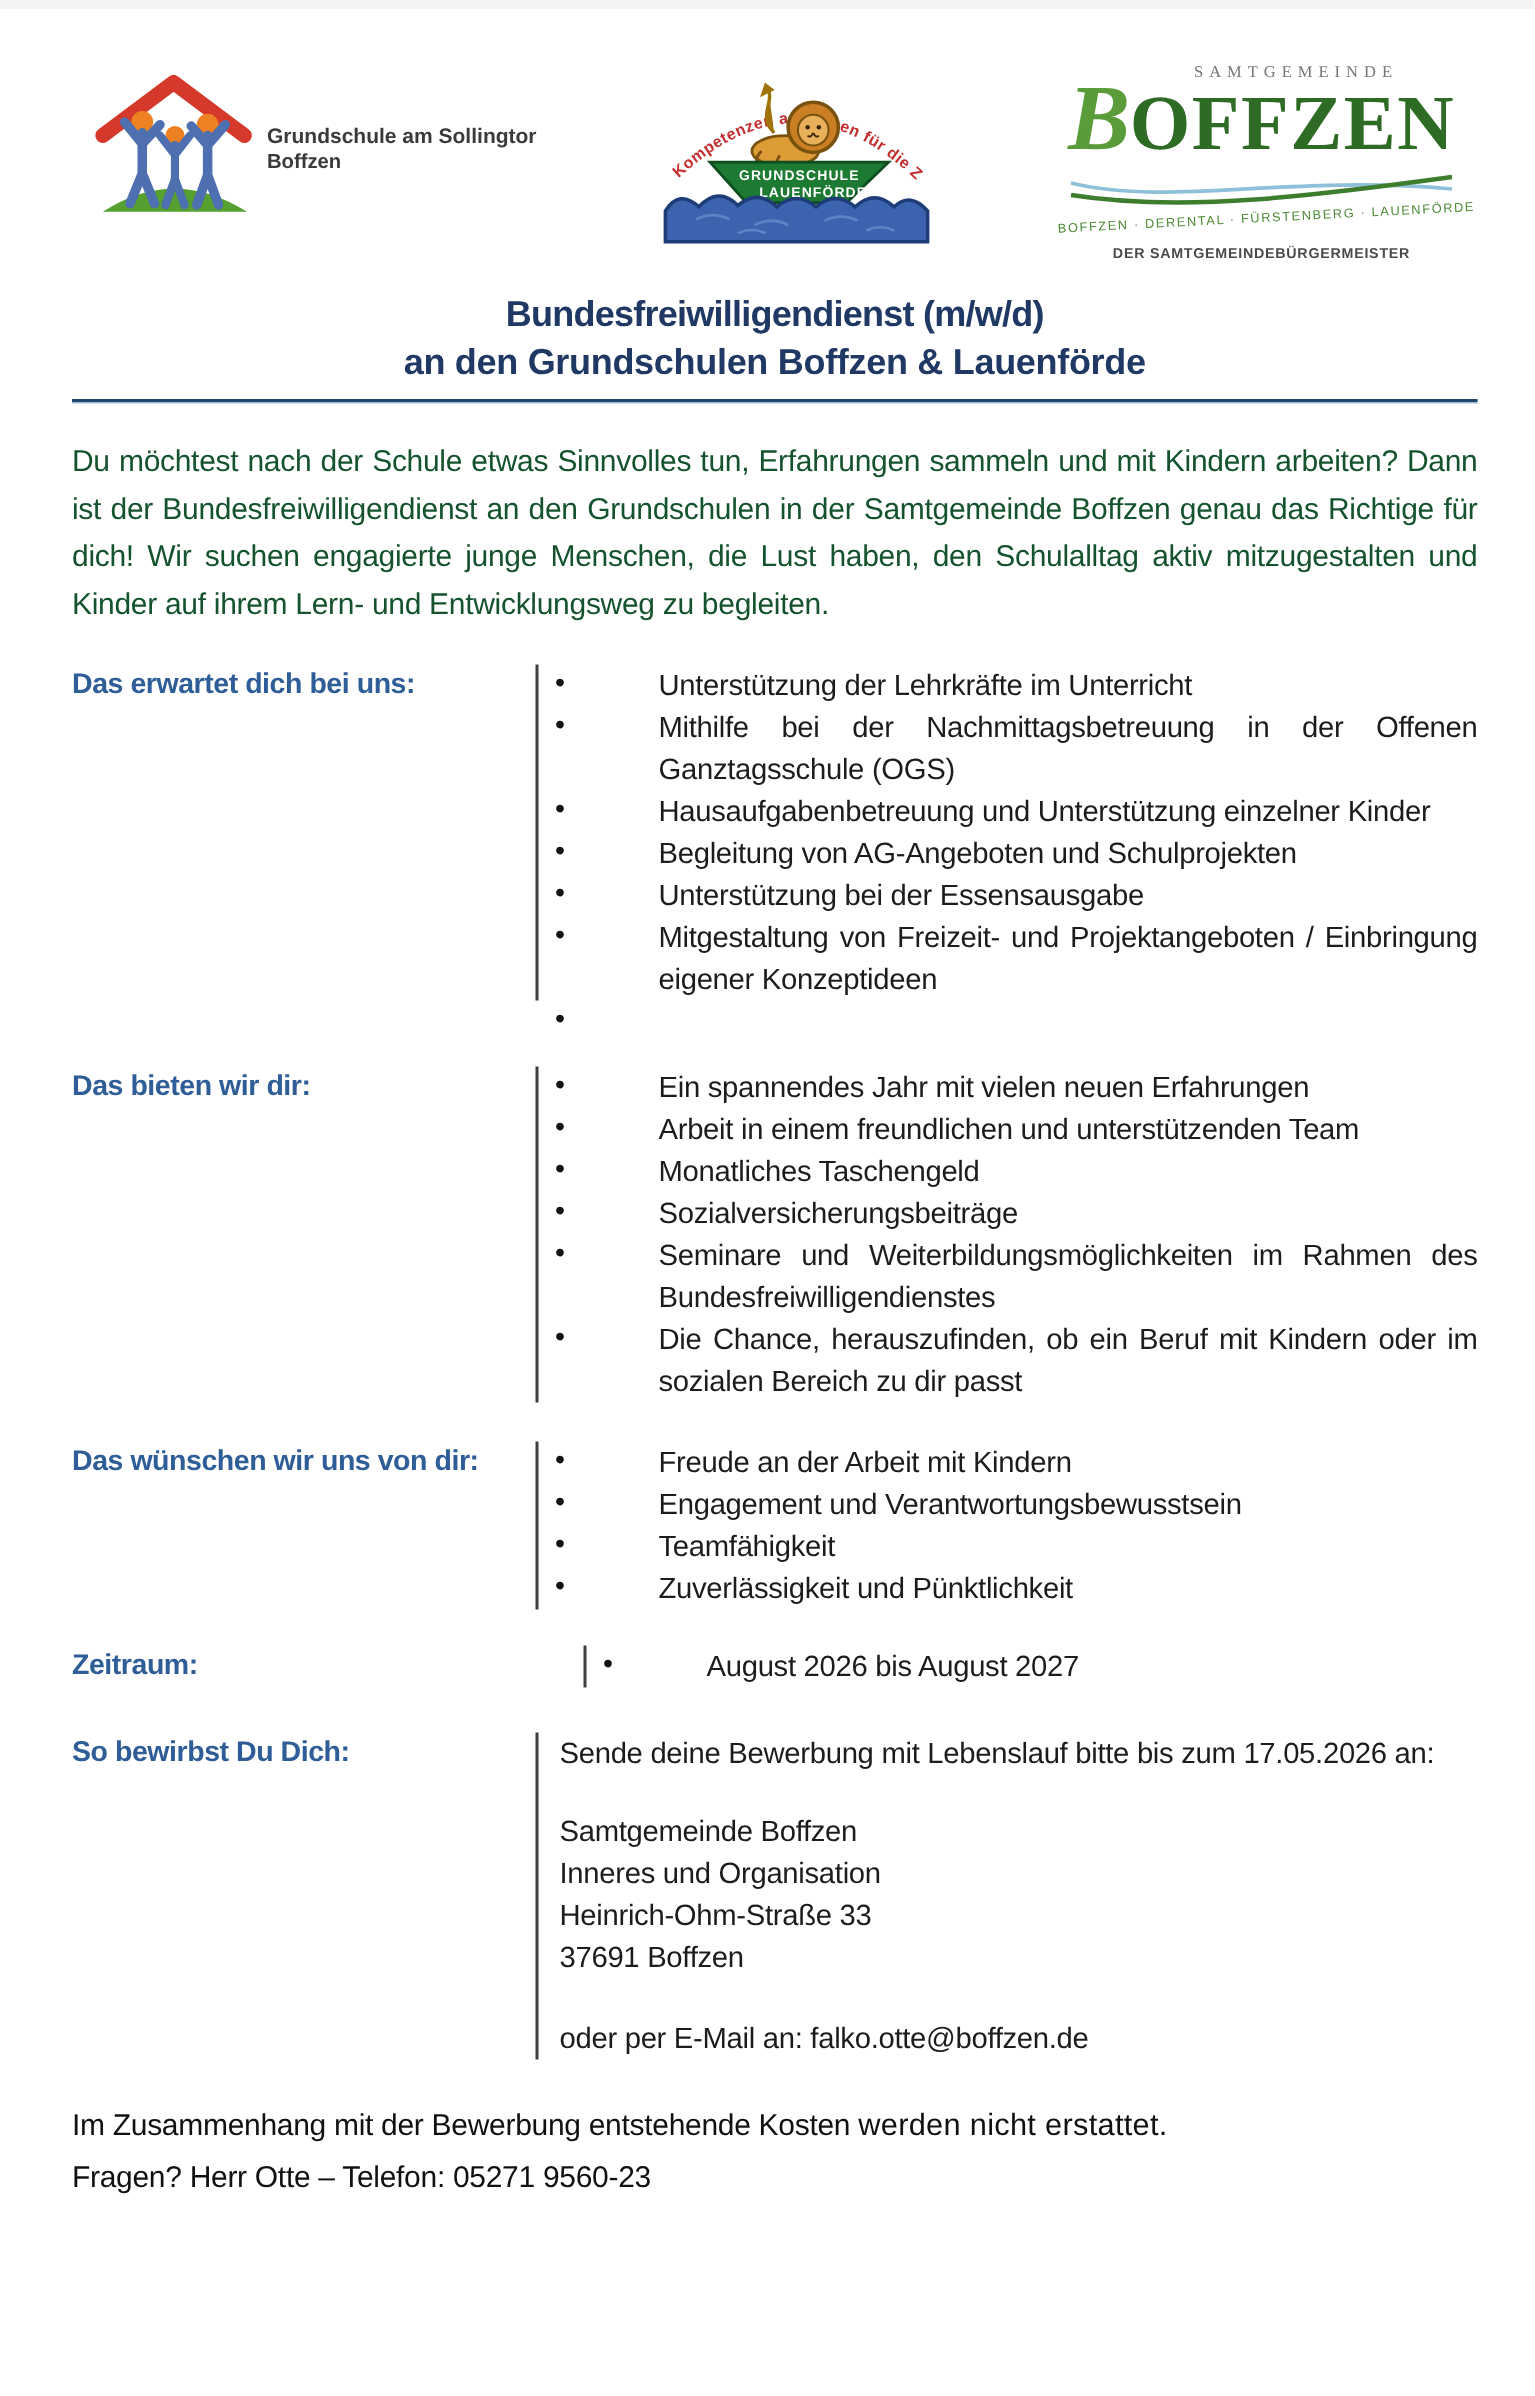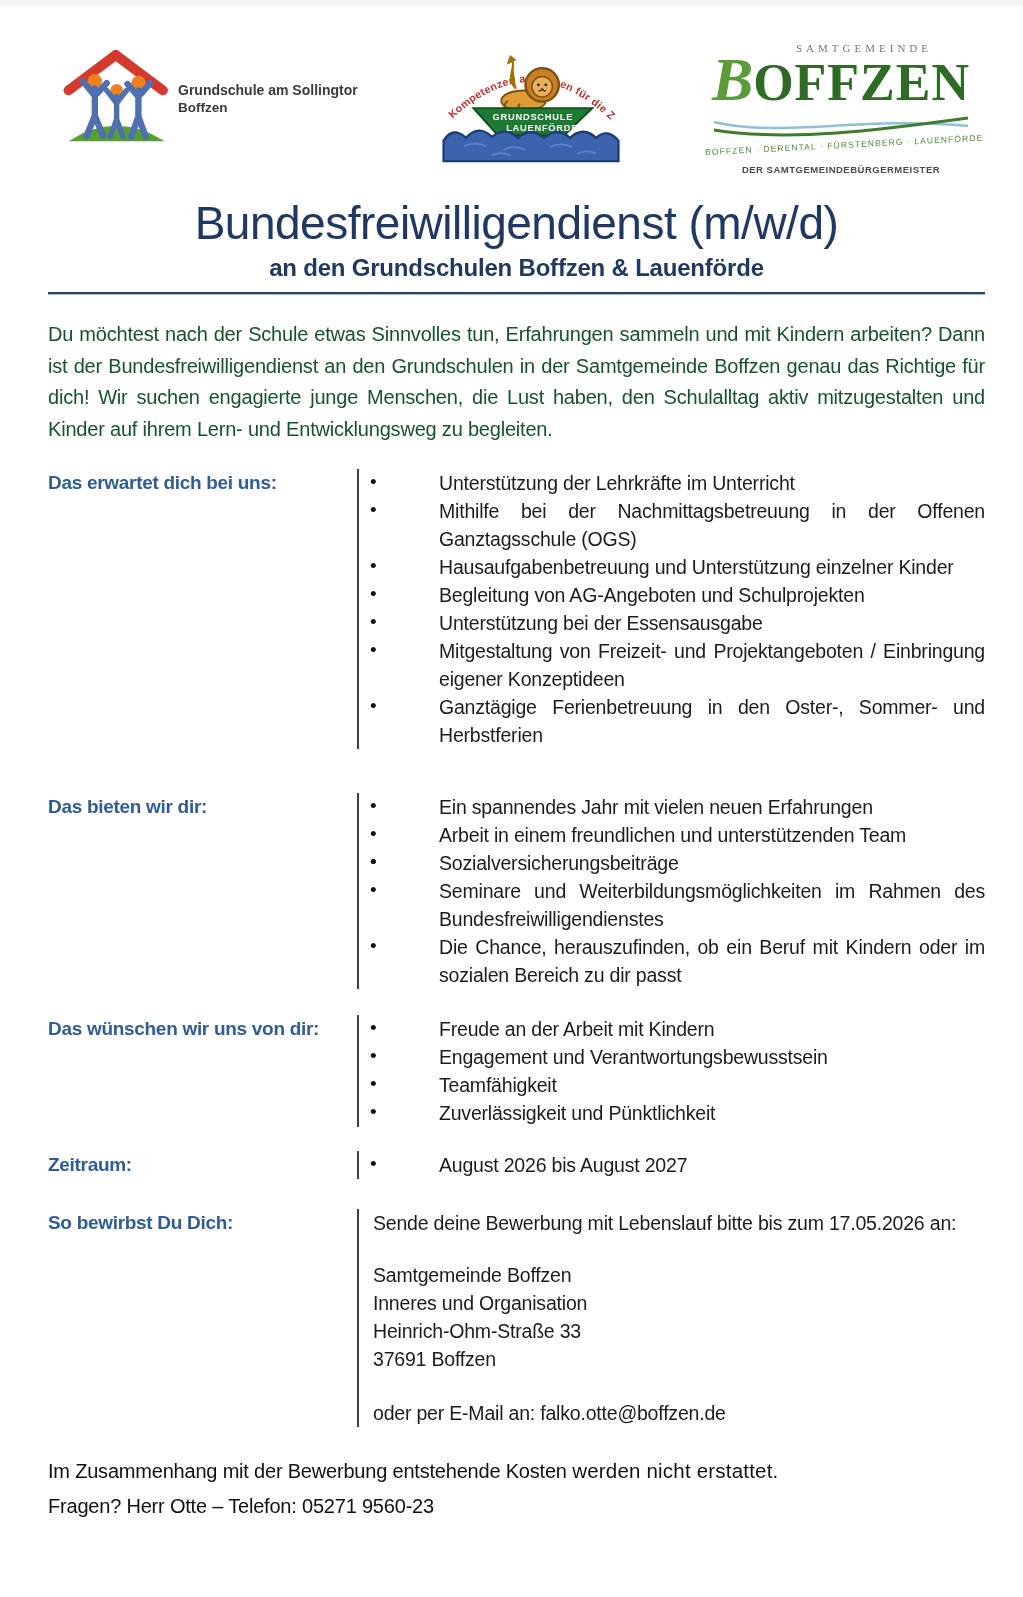--- a/index.html
+++ b/index.html
@@ -26,39 +26,39 @@
   .lr-top { font-family:"Liberation Serif", serif; font-size:11px; letter-spacing:4px; color:#767676; padding-left:46px; }
   .lr-name { font-family:"Liberation Serif", serif; line-height:50px; white-space:nowrap; }
   .lr-name .b { font-size:62px; color:#5a9c3a; font-style:italic; font-weight:bold; }
   .lr-name .rest { font-size:52px; color:#2e6b24; font-weight:bold; letter-spacing:1px; }
   .lr-wave { display:block; margin:-6px auto 0; }
   .lr-towns { font-size:8.5px; color:#4c8a35; letter-spacing:1.1px; transform:rotate(-3deg); margin-top:2px; white-space:nowrap; }
   .lr-sub { font-size:9.5px; font-weight:bold; color:#4a4a4a; letter-spacing:0.5px; margin-top:14px; }
 
   
   .title-block { text-align:center; margin-top:16px; }
-  .title-main { font-size:46px; font-weight:normal; color:#1F3864; letter-spacing:-0.5px; }
+  .title-main { font-size:24px; font-weight:bold; color:#1F3864; letter-spacing:-0.5px; }
   .title-sub  { font-size:24px; font-weight:bold; color:#1F3864; margin-top:4px; }
   .title-rule { margin-top:10px; border-top:2px solid #24466E; height:3px; background:#9FB8D4; }
 
   
   .intro { margin-top:24px; font-size:20px; line-height:31.5px; text-align:justify; color:#14532d; }
 
   
   .row { display:flex; align-items:stretch; }
   .row .label { width:309px; flex-shrink:0; font-size:19px; font-weight:bold; color:#2E5D97; letter-spacing:-0.3px; line-height:28px; }
   .row .content { flex:1; border-left:2px solid #3f3f3f; }
   .bullets { list-style:none; }
   .bullets li { position:relative; padding-left:80px; font-size:19.5px; line-height:28px; }
   .bullets .marker { position:absolute; left:11px; top:-1px; font-size:19px; color:#111; }
   .bullets .btext { display:block; text-align:justify; }
   .sec-erwartet { margin-top:24px; }
   .sec-bieten   { margin-top:44px; }
   .sec-wuenschen{ margin-top:26px; }
-  .sec-zeitraum { margin-top:24px; }
+  .sec-zeitraum { margin-top:24px;gap:32px; }
 
   
   .sec-apply { margin-top:30px; }
   .sec-apply .content { padding-left:14px; font-size:19.5px; line-height:28px; }
   .apply-address { margin-top:24px; }
   .apply-email { margin-top:26px; }
 
   
   .footer { margin-top:30px; font-size:20px; line-height:28px; color:#111; }
   .footer .wide { letter-spacing:0.2px; font-size:20.5px; }
@@ -167,40 +167,40 @@
         <li>
             <span class="marker">•</span>
             <span class="btext">Unterstützung bei der Essensausgabe</span>
           </li>
         <li>
             <span class="marker">•</span>
             <span class="btext">Mitgestaltung von Freizeit- und Projektangeboten / Einbringung eigener Konzeptideen</span>
           </li>
         <li>
             <span class="marker">•</span>
-            <span class="btext">Ganztägige Ferienbetreuung in den Oster-, Sommer- und Herbstferien</span>
           </li>
       </ul>
     </div>
   </div>
 
   <div class="row sec-bieten">
     <div class="label">Das bieten wir dir:</div>
     <div class="content">
       <ul class="bullets">
         <li>
             <span class="marker">•</span>
             <span class="btext">Ein spannendes Jahr mit vielen neuen Erfahrungen</span>
           </li>
         <li>
             <span class="marker">•</span>
             <span class="btext">Arbeit in einem freundlichen und unterstützenden Team</span>
           </li>
         <li>
             <span class="marker">•</span>
+            <span class="btext">Monatliches Taschengeld</span>
           </li>
         <li>
             <span class="marker">•</span>
             <span class="btext">Sozialversicherungsbeiträge</span>
           </li>
         <li>
             <span class="marker">•</span>
             <span class="btext">Seminare und Weiterbildungsmöglichkeiten im Rahmen des Bundesfreiwilligendienstes</span>
           </li>
         <li>

